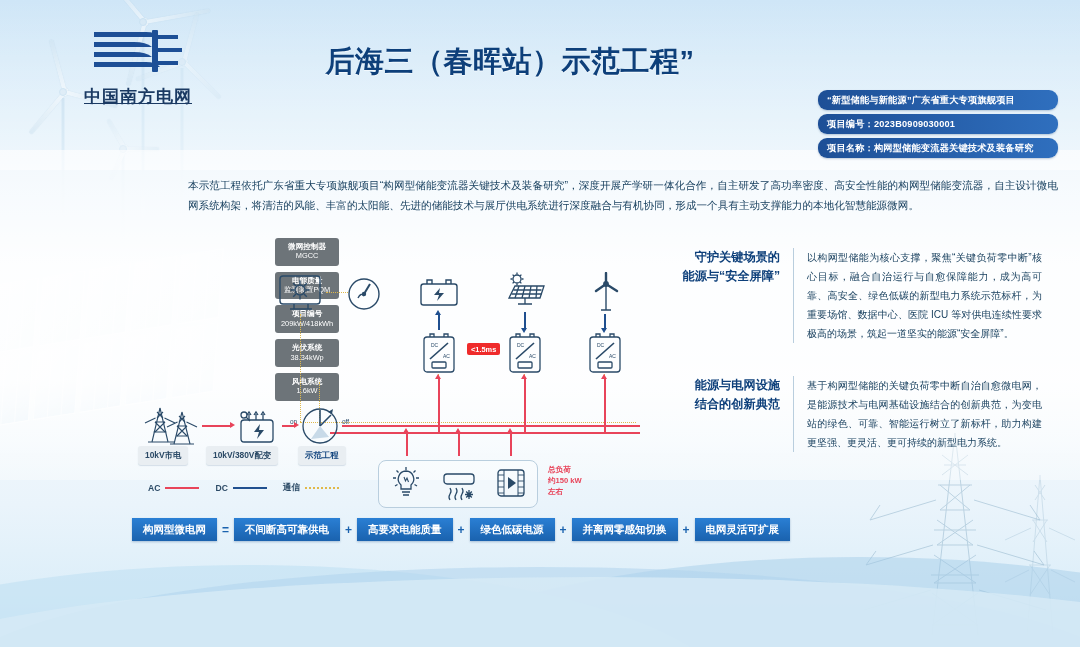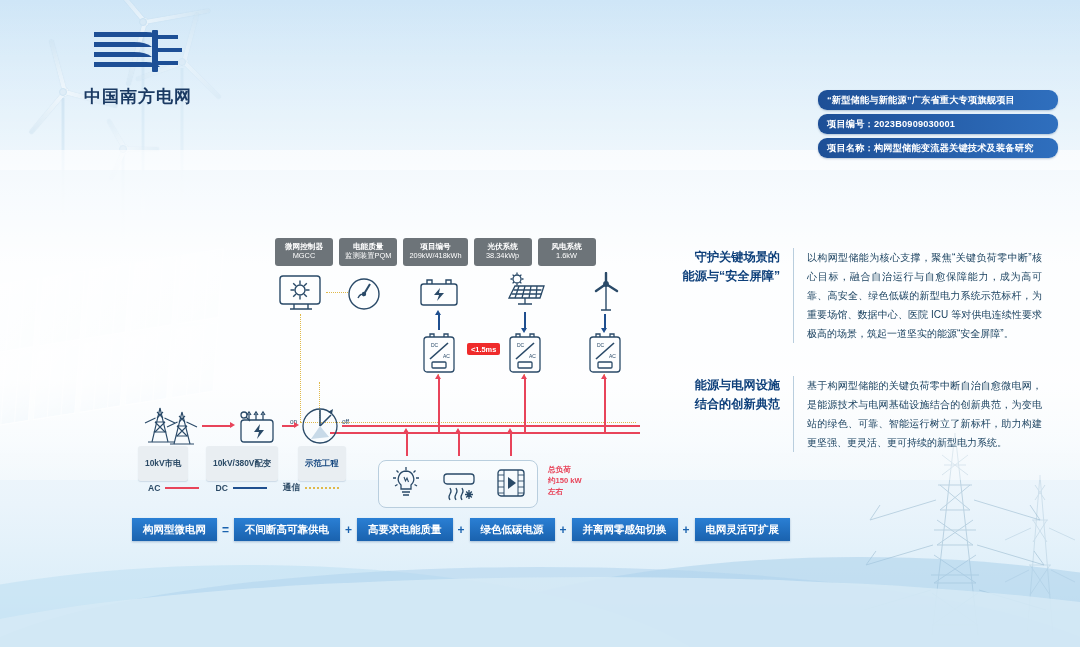--- a/index.html
+++ b/index.html
@@ -65,20 +65,21 @@
 
   
   .pylon { position:absolute; opacity:.5; }
 
   
   .logo-wrap { position:absolute; left:48px; top:28px; width:180px; text-align:center; }
   .logo-mark { width:92px; height:46px; margin:0 auto; }
   .logo-text {
     margin-top:7px; font-size:17px; font-weight:bold; letter-spacing:1px;
     color:#1b3a63;
+    text-decoration:underline;
   }
 
   .title-block { position:absolute; left:190px; top:42px; width:640px; text-align:center; }
   .title-1, .title-2 {
     font-size:29px; font-weight:bold; color:#0d3f7a; line-height:1.32;
     letter-spacing:.5px;
     text-shadow: 0 1px 0 rgba(255,255,255,.6);
   }
   .subtitle {
     margin-top:12px; font-size:13.5px; font-weight:bold; color:#1a4f8c; letter-spacing:.4px;
@@ -95,35 +96,35 @@
 
   
   .intro {
     position:absolute; left:188px; top:176px; width:870px;
     font-size:10.6px; line-height:1.85; color:#18405f; text-align:justify;
   }
 
   
   .diagram { position:absolute; left:130px; top:232px; width:520px; height:280px; }
 
-  .tab-row { position:absolute; left:145px; top:6px; display:flex; gap:6px; }
+  .tab-row { position:absolute; left:145px; top:6px; display:flex; gap:6px;flex-direction:column; }
   .tab {
     background:#6d7479; color:#fff; border-radius:3px;
     padding:4px 6px 5px; text-align:center; min-width:58px;
     line-height:1.25;
   }
   .tab .t1 { font-size:7.6px; font-weight:bold; display:block; }
   .tab .t2 { font-size:7.4px; display:block; }
 
   .node-icon {
     position:absolute; color:#2a4a68;
   }
   .lbl-pill {
     position:absolute; background:#e9eef2; color:#2b4a66;
-    font-size:8.4px; font-weight:bold; padding:12px 7px; border-radius:3px;
+    font-size:8.4px; font-weight:bold; padding:4px 7px; border-radius:3px;
     white-space:nowrap;
     box-shadow:0 1px 1px rgba(110,140,170,.25);
   }
   .lbl-pill.accent { background:#e9eef2; color:#14467f; }
 
   .line-ac  { position:absolute; background:#e8445a; height:1.6px; }
   .line-ac-v{ position:absolute; background:#e8445a; width:1.6px; }
   .line-dc-v{ position:absolute; background:#1f4f8f; width:1.6px; }
   .line-com-v{ position:absolute; width:0; border-left:1.6px dotted #e0b94a; }
   .line-com { position:absolute; height:0; border-top:1.6px dotted #e0b94a; }
@@ -268,28 +269,30 @@
         <rect x="60" y="2" width="6" height="42" rx="1"></rect>
         <path d="M66 7 h20 v4 H66 z"></path>
         <path d="M66 20 h24 v4 H66 z"></path>
         <path d="M66 33 h20 v4 H66 z"></path>
       </g>
     </svg>
     <div class="logo-text">中国南方电网</div>
   </div>
 
   <div class="title-block">
+    <div class="title-2">后海三（春晖站）示范工程”</div>
   </div>
 
   <div class="proj-box">
     <div class="proj-pill">“新型储能与新能源”广东省重大专项旗舰项目</div>
     <div class="proj-pill">项目编号：2023B0909030001</div>
     <div class="proj-pill">项目名称：构网型储能变流器关键技术及装备研究</div>
   </div>
 
+  <div class="intro">本示范工程依托广东省重大专项旗舰项目“构网型储能变流器关键技术及装备研究”，深度开展产学研一体化合作，自主研发了高功率密度、高安全性能的构网型储能变流器，自主设计微电网系统构架，将清洁的风能、丰富的太阳能、先进的储能技术与展厅供电系统进行深度融合与有机协同，形成一个具有主动支撑能力的本地化智慧能源微网。</div>
 
   <div class="diagram">
 
     <div class="tab-row">
       <div class="tab">
         <span class="t1">微网控制器</span>
         <span class="t2">MGCC</span>
       </div>
       <div class="tab">
         <span class="t1">电能质量</span>

